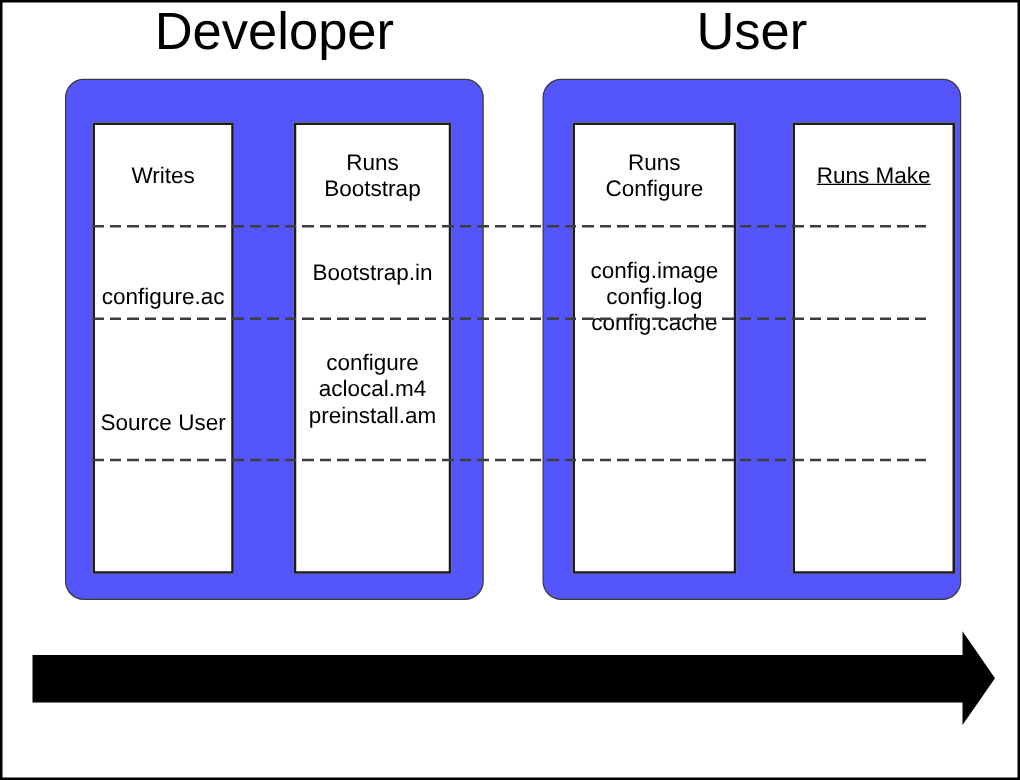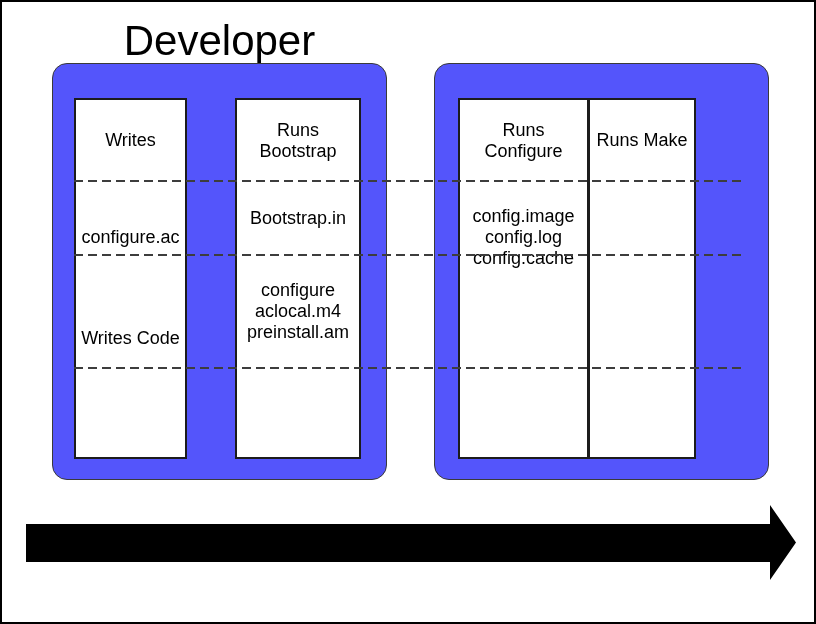--- a/index.html
+++ b/index.html
@@ -9,21 +9,21 @@
     height: 624px;
     box-sizing: border-box;
     border: 2px solid #000000;
     background: #ffffff;
     overflow: hidden;
     font-family: "Liberation Sans", "DejaVu Sans", sans-serif;
     color: #000000;
   }
   .title {
     position: absolute;
-    top: 16px;
+    top: 0;
     width: 335px;
     height: 46px;
     line-height: 46px;
     font-size: 42px;
     text-align: center;
     white-space: nowrap;
   }
   #title-developer { left: 50px; }
   #title-user      { left: 432px; }
 
@@ -44,21 +44,21 @@
     position: absolute;
     top: 96px;
     height: 361px;
     box-sizing: border-box;
     background: #ffffff;
     border: 2px solid #1c1c1c;
   }
   #col-dev-writes    { left: 72px;  width: 113px; }
   #col-dev-bootstrap { left: 233px; width: 126px; }
   #col-user-configure{ left: 456px; width: 131px; }
-  #col-user-make     { left: 586px; width: 108px; }
+  #col-user-make     { left: 632px; width: 130px; text-decoration: underline; }
 
   .cell {
     display: flex;
     align-items: center;
     justify-content: center;
     text-align: center;
     font-size: 18px;
     line-height: 21px;
     white-space: pre-line;
     overflow: hidden;
@@ -87,28 +87,29 @@
     width: 816px; height: 624px;
     pointer-events: none;
   }
 </style>
 </head>
 <body>
 
 <div class="canvas">
 
   <div class="title" id="title-developer">Developer</div>
+  <div class="title" id="title-user">User</div>
 
   <div class="group" id="group-developer" style="background: rgb(84, 85, 251); border-color: rgb(58, 58, 58);"></div>
   <div class="group" id="group-user" style="background: rgb(84, 85, 251); border-color: rgb(58, 58, 58);"></div>
 
   <div class="col" id="col-dev-writes">
     <div class="cell r1">Writes</div>
     <div class="cell r3">configure.ac</div>
-    <div class="cell r4">Writes Code</div>
+    <div class="cell r4">Source User</div>
   </div>
 
   <div class="col" id="col-dev-bootstrap">
     <div class="cell r1">Runs
 Bootstrap</div>
     <div class="cell r2">Bootstrap.in</div>
     <div class="cell r3">configure
 aclocal.m4
 preinstall.am</div>
     <div class="cell r4"></div>

